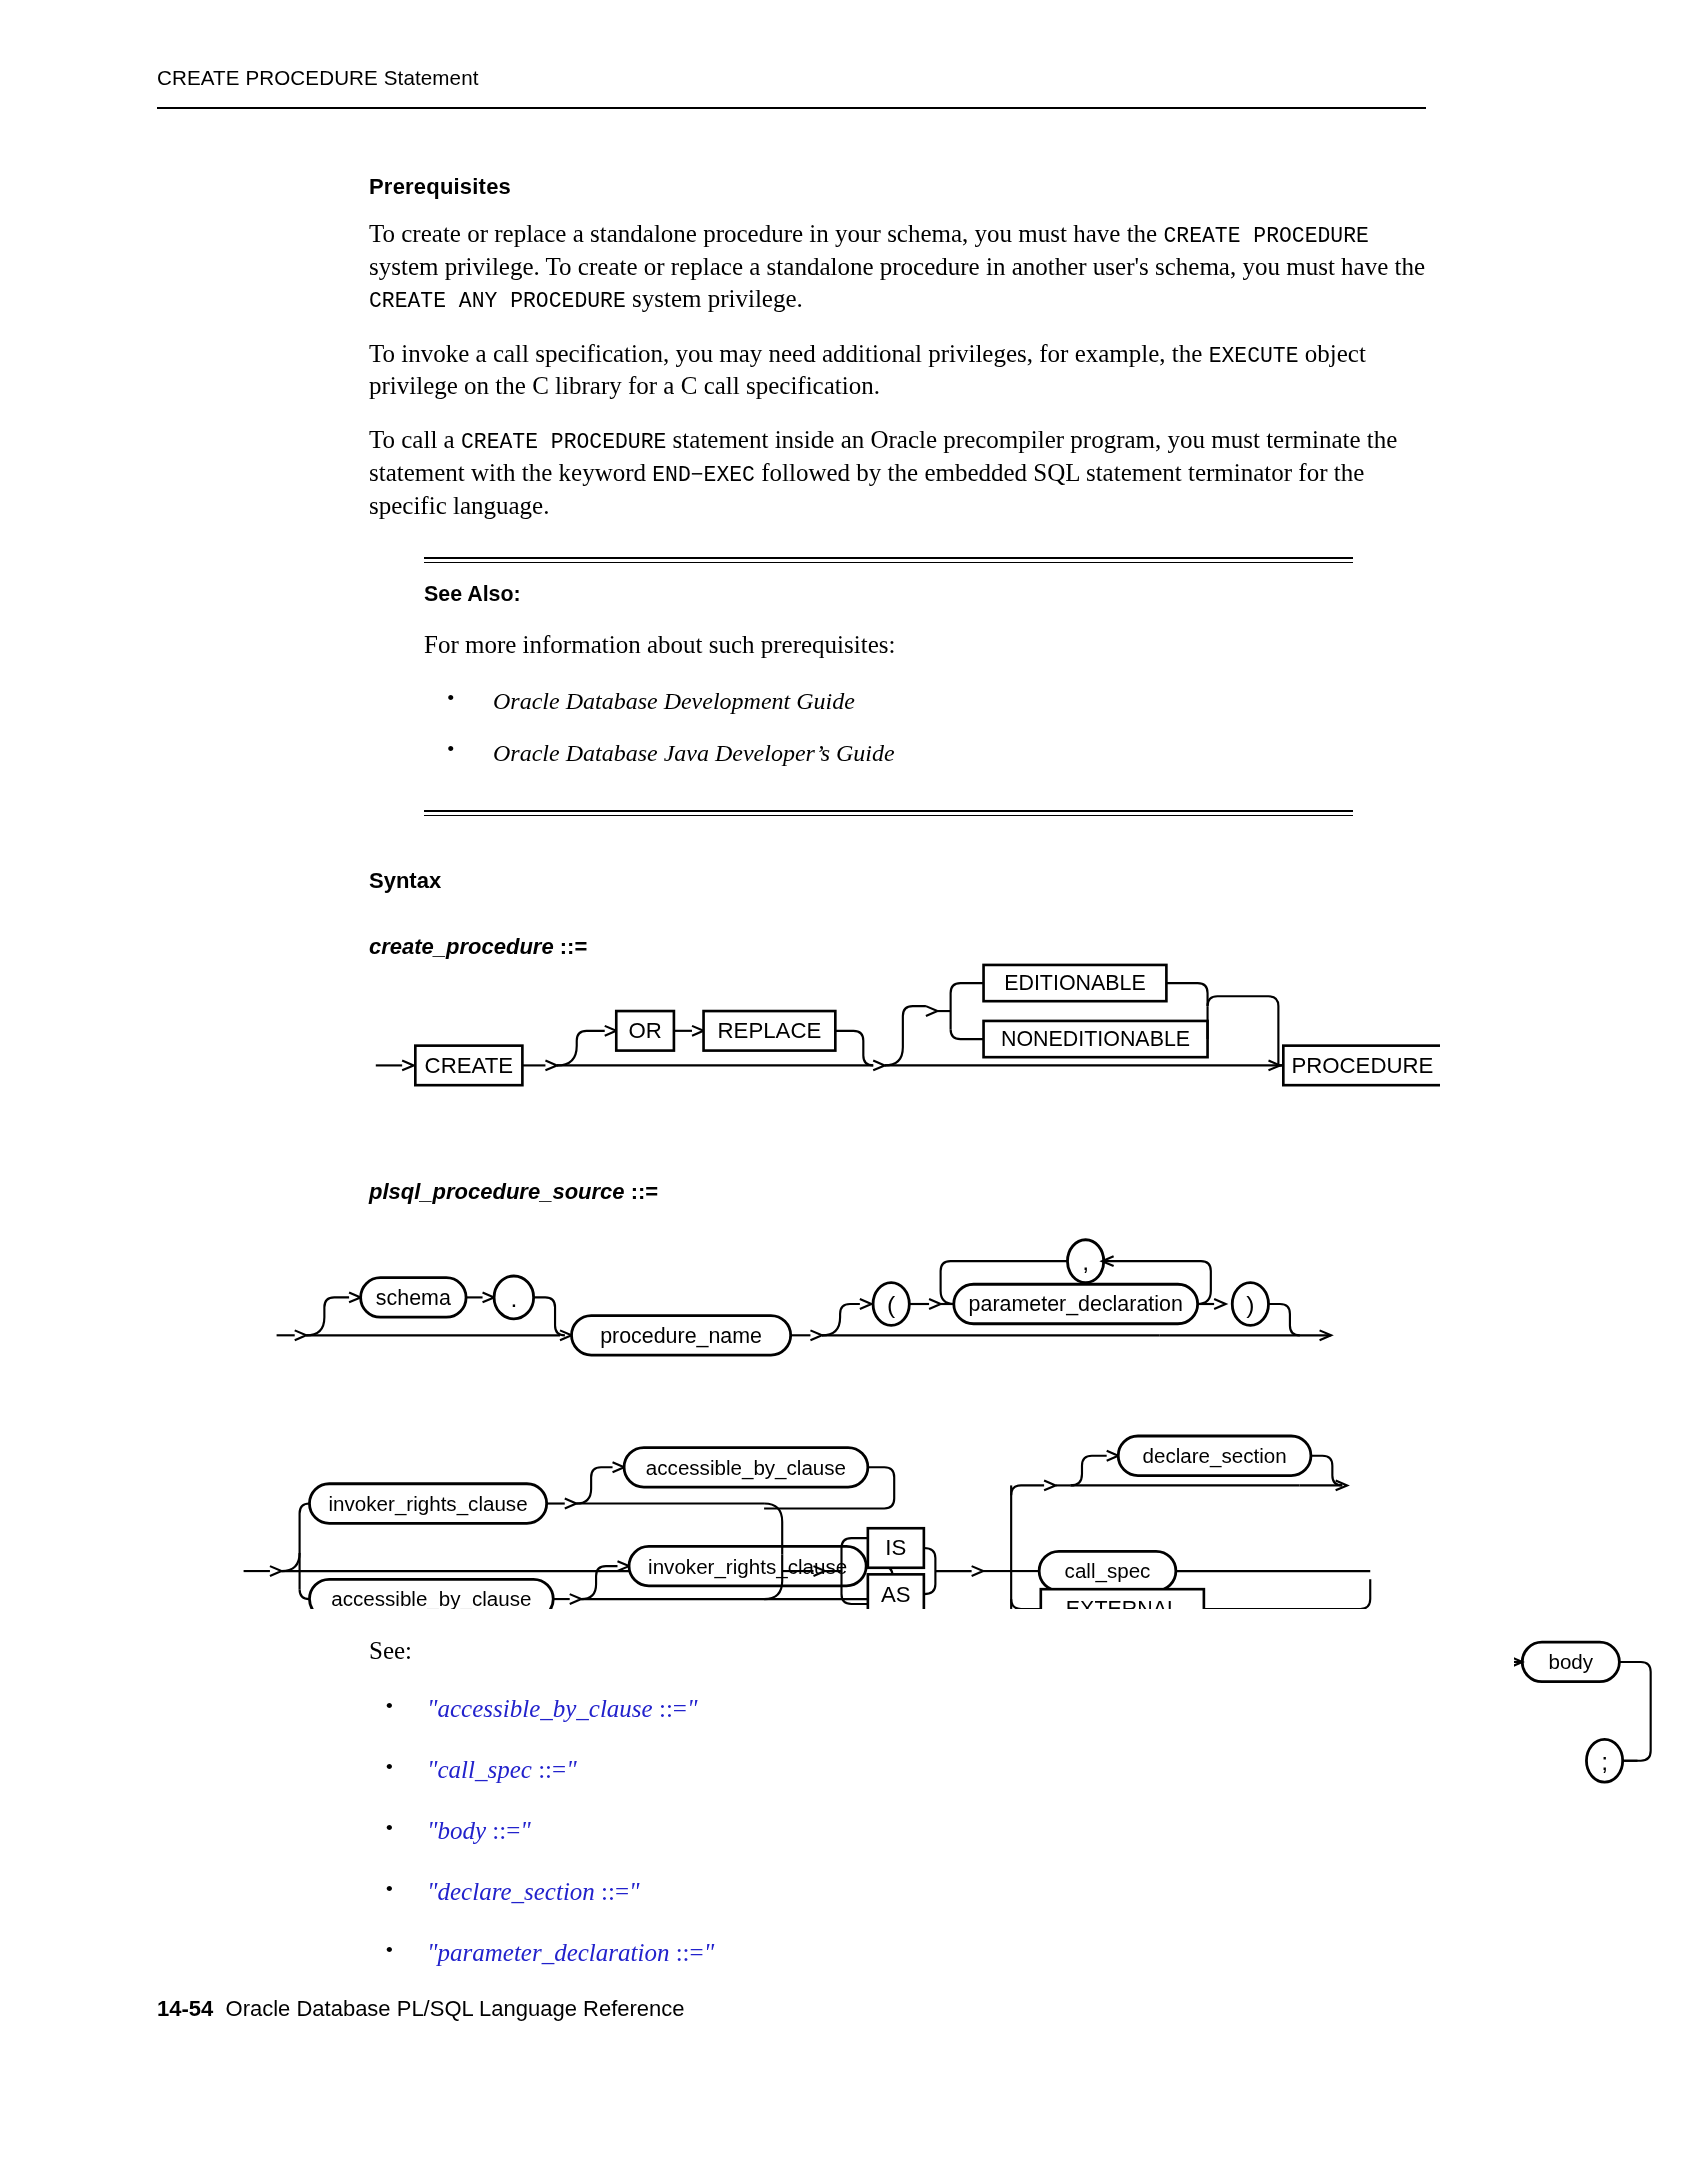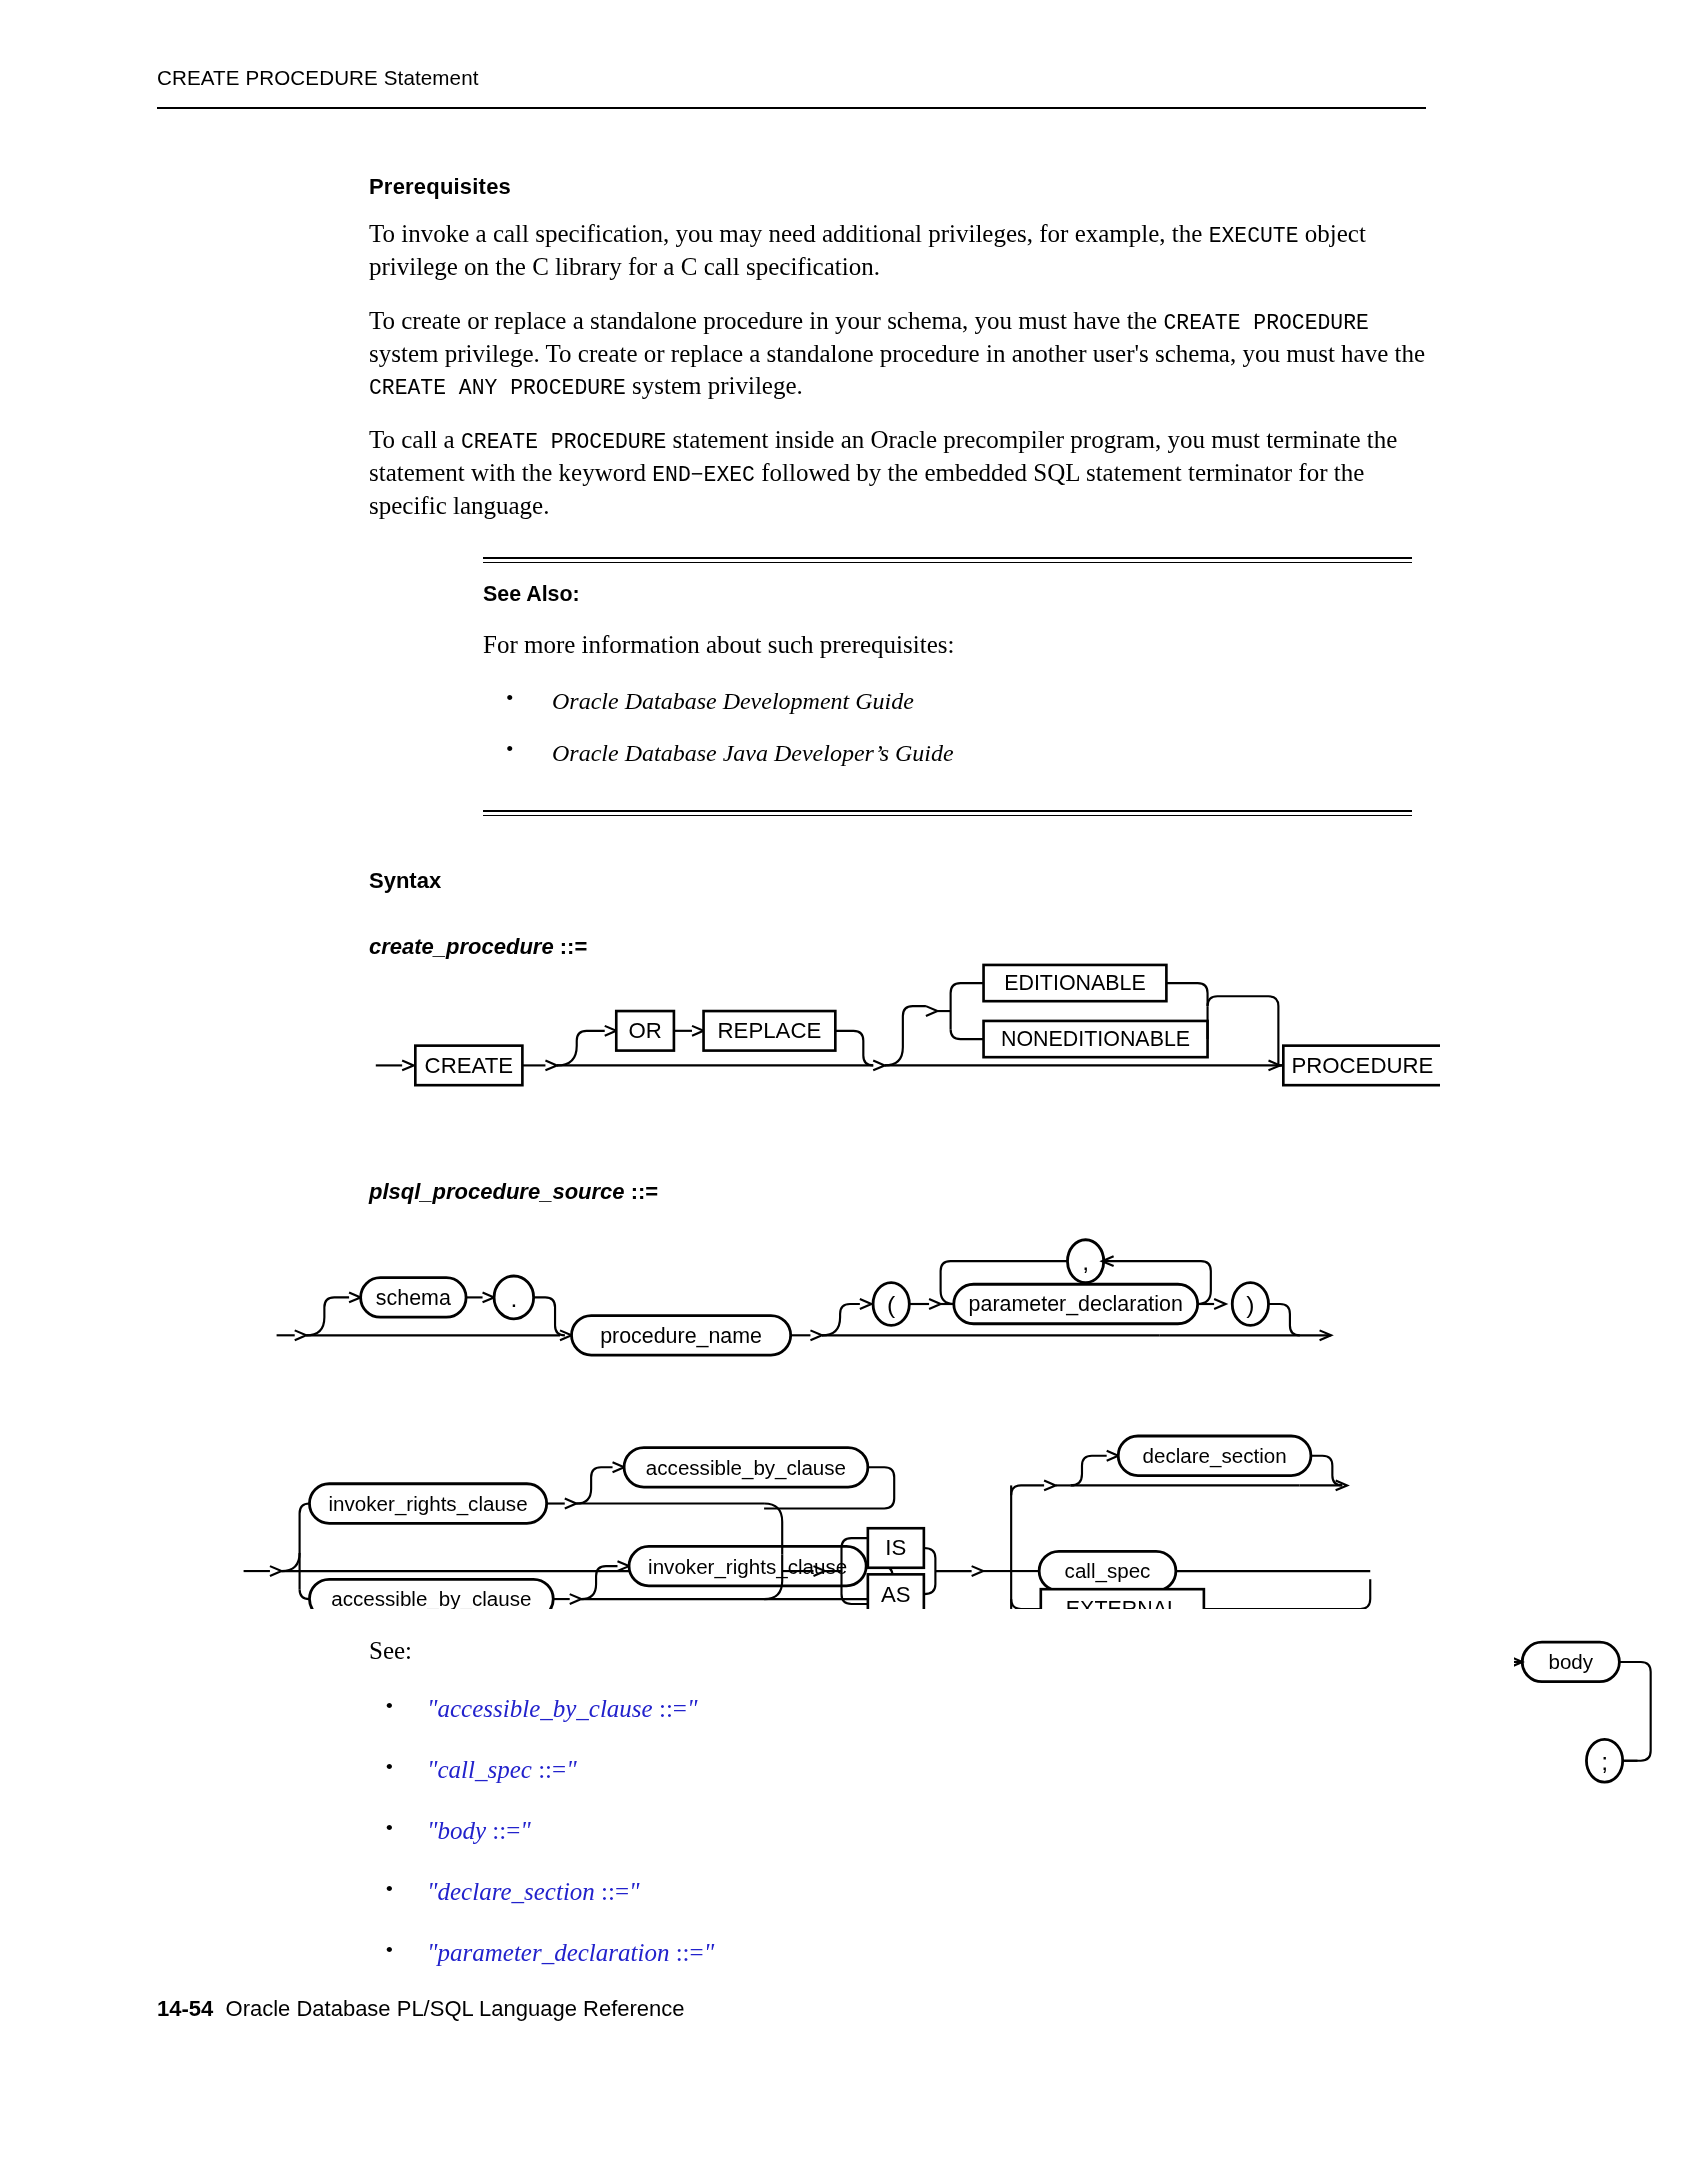--- a/index.html
+++ b/index.html
@@ -14,21 +14,21 @@
 
   
   .col{position:absolute;left:369px;top:174px;width:1063px;}
 
   h2.sect{font-family:"Liberation Sans",sans-serif;font-size:22px;font-weight:bold;
           margin:0 0 18px 0;letter-spacing:0.2px;}
   p.body{font-size:25px;line-height:1.30;margin:0 0 21.4px 0;text-align:left;}
   .mono{font-family:"Liberation Mono",monospace;font-size:21.4px;letter-spacing:0px;}
 
   
-  .note{position:relative;margin:35px 0 0 114px;width:929px;}
+  .note{position:relative;margin:35px 0 0 55px;width:929px;}
   .note .rule{height:0;border-top:2.5px solid #000;position:relative;}
   .note .rule:after{content:"";position:absolute;left:0;right:0;top:2.5px;height:0;
                     border-top:1.6px solid #000;}
   .note .inner{padding:23px 0 21.4px 0;}
   .note h3{font-family:"Liberation Sans",sans-serif;font-size:21.4px;font-weight:bold;margin:0 0 21.4px 0;}
   .note p{font-size:25px;line-height:1.3;margin:0 0 25px 0;}
   ul.bul{list-style:none;margin:0;padding:0;}
   ul.bul li{position:relative;padding-left:69px;margin:0 0 21.4px 0;font-size:24px;line-height:1.25;}
   ul.bul li:before{content:"\2022";position:absolute;left:23px;top:-1.6px;font-size:21.4px;}
   .ital{font-style:italic;}
@@ -63,23 +63,23 @@
 
 <div class="page">
 
   <div class="runhead">CREATE PROCEDURE Statement</div>
   <div class="headrule"></div>
 
   <div class="col">
 
     <h2 class="sect">Prerequisites</h2>
 
+    <p class="body"><span>To create or replace a standalone procedure in your schema, you must have the </span><span class="mono">CREATE PROCEDURE</span><span> system privilege. To create or replace a standalone procedure in another user's schema, you must have the </span><span class="mono">CREATE ANY PROCEDURE</span><span> system privilege.</span></p>
+
     <p class="body"><span>To invoke a call specification, you may need additional privileges, for example, the </span><span class="mono">EXECUTE</span><span> object privilege on the C library for a C call specification.</span></p>
-
-    <p class="body"><span>To create or replace a standalone procedure in your schema, you must have the </span><span class="mono">CREATE PROCEDURE</span><span> system privilege. To create or replace a standalone procedure in another user's schema, you must have the </span><span class="mono">CREATE ANY PROCEDURE</span><span> system privilege.</span></p>
 
     <p class="body"><span>To call a </span><span class="mono">CREATE PROCEDURE</span><span> statement inside an Oracle precompiler program, you must terminate the statement with the keyword </span><span class="mono">END−EXEC</span><span> followed by the embedded SQL statement terminator for the specific language.</span></p>
 
     <div class="note">
       <div class="rule"></div>
       <div class="inner">
         <h3>See Also:</h3>
         <p>For more information about such prerequisites:</p>
         <ul class="bul">
           <li><span class="ital">Oracle Database Development Guide</span></li>

